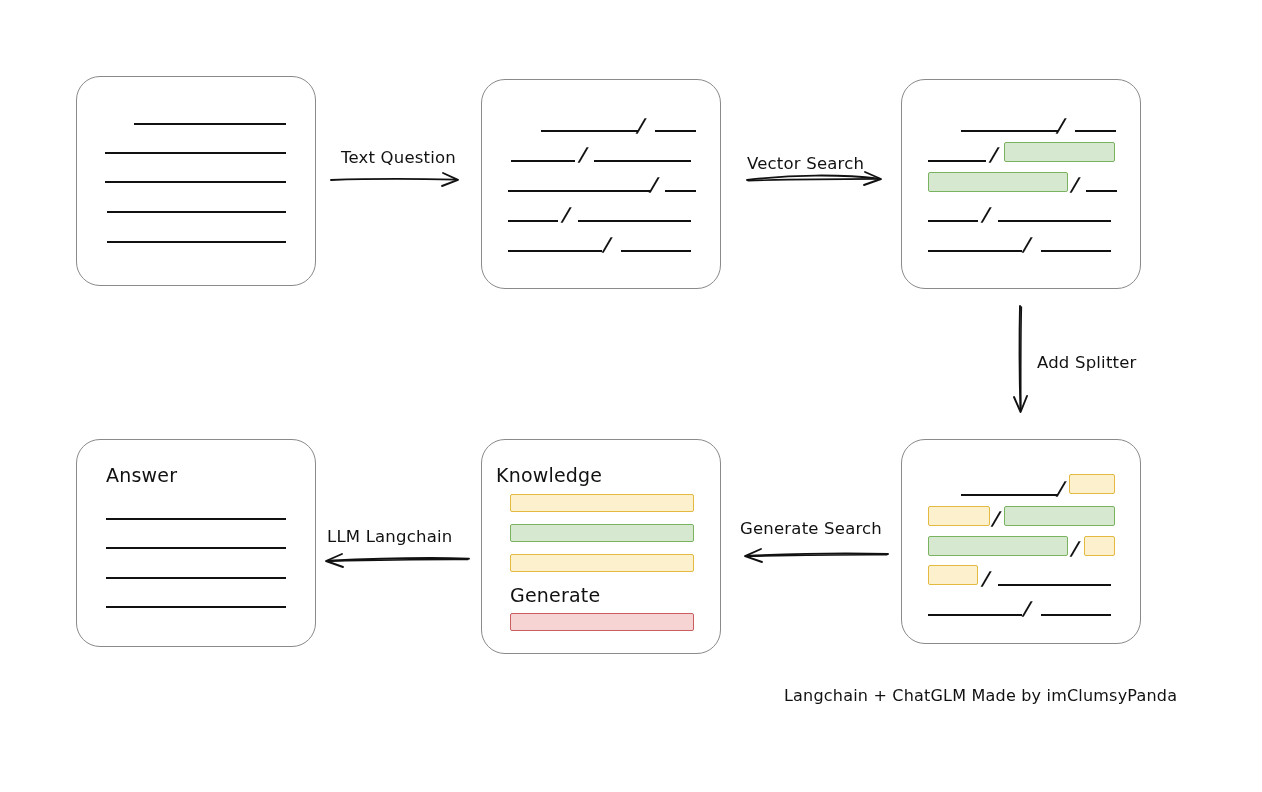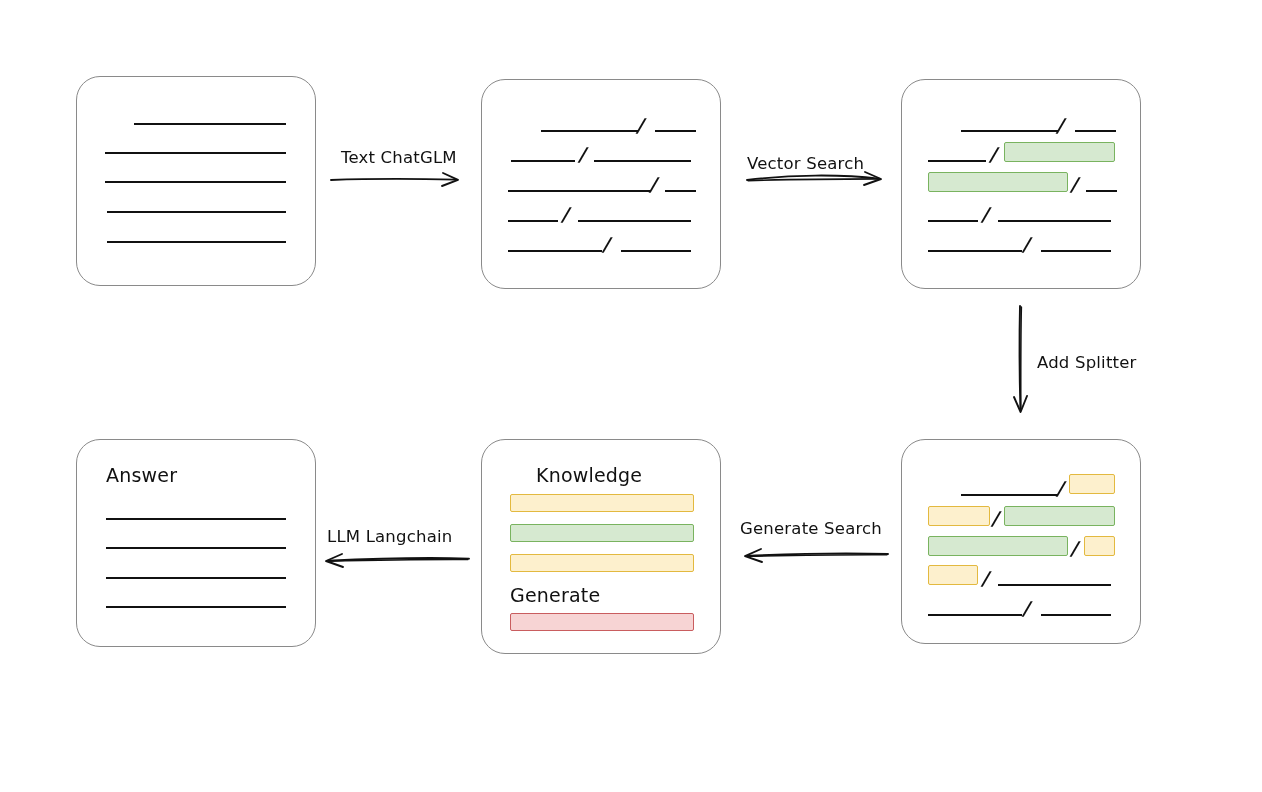--- a/index.html
+++ b/index.html
@@ -43,21 +43,21 @@
 <div class="stage">
 
   <div class="box" style="left:76px;top:76px;width:240px;height:210px;">
   </div>
   <div class="line" style="left:134px;top:123px;width:152px;"></div>
   <div class="line" style="left:105px;top:152px;width:181px;"></div>
   <div class="line" style="left:105px;top:181px;width:181px;"></div>
   <div class="line" style="left:107px;top:211px;width:179px;"></div>
   <div class="line" style="left:107px;top:241px;width:179px;"></div>
 
-  <div class="arrow-label" style="left:341px;top:148px;">Text ChatGLM</div>
+  <div class="arrow-label" style="left:341px;top:148px;">Text Question</div>
   <div class="arrow" style="left:330px;top:170px;">
     <svg width="140" height="20" viewBox="0 0 140 20">
       <path d="M1 10 C 40 8.6, 90 8.8, 126 9.6" fill="none" stroke="#111" stroke-width="1.9" stroke-linecap="round"></path>
       <path d="M113 3 L128 9.8 L112 16" fill="none" stroke="#111" stroke-width="1.9" stroke-linejoin="round" stroke-linecap="round"></path>
     </svg>
   </div>
 
   <div class="box" style="left:481px;top:79px;width:240px;height:210px;">
   </div>
 
@@ -149,21 +149,21 @@
   <div class="arrow" style="left:737px;top:545px;">
     <svg width="152" height="22" viewBox="0 0 152 22">
       <path d="M151 9 C 110 7.6, 55 8.8, 10 11" fill="none" stroke="#111" stroke-width="1.9" stroke-linecap="round"></path>
       <path d="M150 9.8 C 108 9.6, 54 10.4, 10 11.4" fill="none" stroke="#111" stroke-width="1.4" stroke-linecap="round"></path>
       <path d="M24 4 L8 11.2 L25 17" fill="none" stroke="#111" stroke-width="1.9" stroke-linejoin="round" stroke-linecap="round"></path>
     </svg>
   </div>
 
   <div class="box" style="left:481px;top:439px;width:240px;height:215px;">
   </div>
-  <div class="heading" style="left:536px;top:464px;">Knowledge</div>
+  <div class="heading" style="left:496px;top:464px;">Knowledge</div>
   <div class="chip yellow" style="left:510px;top:494px;width:184px;height:18px;"></div>
   <div class="chip green" style="left:510px;top:524px;width:184px;height:18px;"></div>
   <div class="chip yellow" style="left:510px;top:554px;width:184px;height:18px;"></div>
   <div class="heading" style="left:510px;top:584px;">Generate</div>
   <div class="chip red" style="left:510px;top:613px;width:184px;height:18px;"></div>
 
   <div class="arrow-label" style="left:327px;top:527px;">LLM Langchain</div>
   <div class="arrow" style="left:318px;top:550px;">
     <svg width="152" height="22" viewBox="0 0 152 22">
       <path d="M151 8.6 C 110 7.4, 55 8.6, 10 10.8" fill="none" stroke="#111" stroke-width="1.9" stroke-linecap="round"></path>
@@ -173,14 +173,15 @@
   </div>
 
   <div class="box" style="left:76px;top:439px;width:240px;height:208px;">
   </div>
   <div class="heading" style="left:106px;top:464px;">Answer</div>
   <div class="line" style="left:106px;top:518px;width:180px;"></div>
   <div class="line" style="left:106px;top:547px;width:180px;"></div>
   <div class="line" style="left:106px;top:577px;width:180px;"></div>
   <div class="line" style="left:106px;top:606px;width:180px;"></div>
 
+  <div class="footer" style="left:784px;top:686px;">Langchain + ChatGLM Made by imClumsyPanda</div>
 
 </div>
 
 </body></html>

